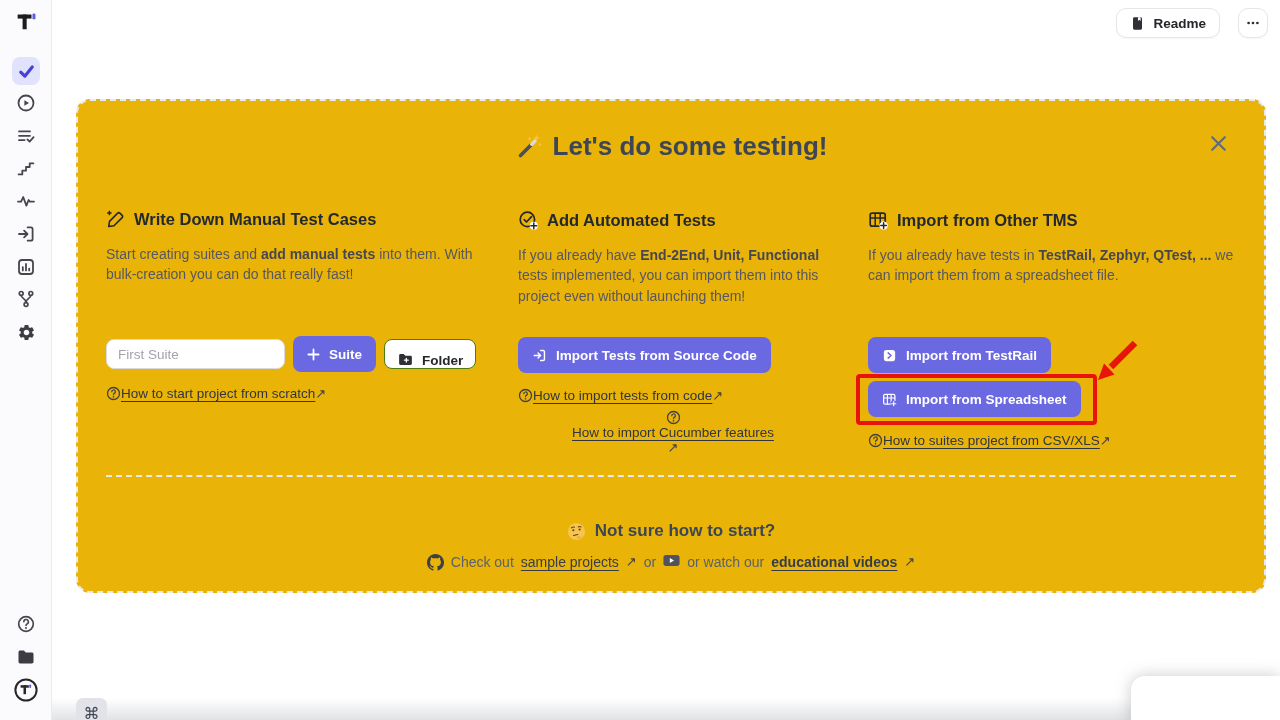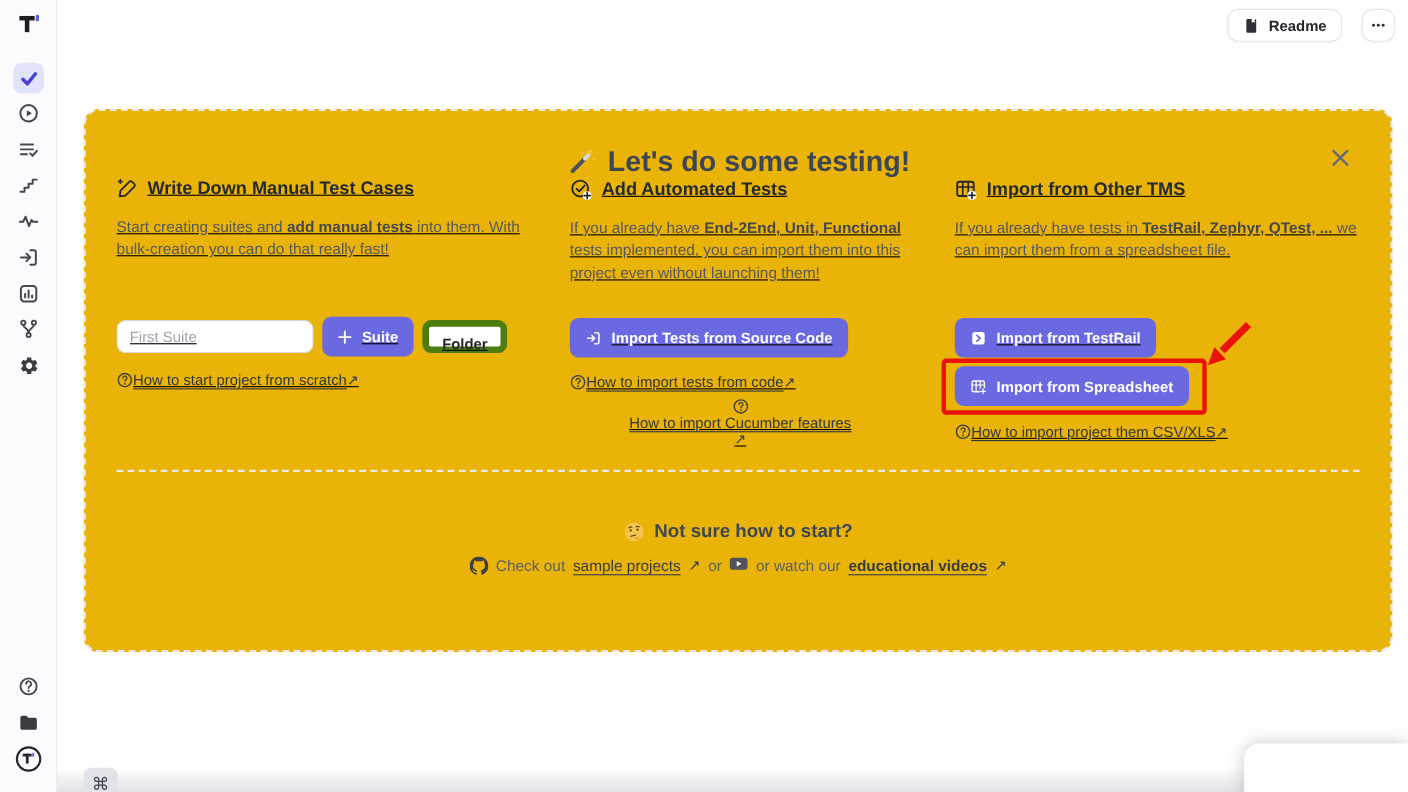--- a/index.html
+++ b/index.html
@@ -23,39 +23,39 @@
 
   
   .card { position:absolute; left:76px; top:99px; width:1190px; height:494px;
     border:2px dashed #e9e9ef; border-radius:14px; background:#eab308; }
   .card-title-row { display:flex; justify-content:center; align-items:center; gap:11px;
     margin-top:30px; font-size:26px; font-weight:700; color:#3d4654; }
   .close-btn { position:absolute; top:29px; right:33px; width:26px; height:26px;
     display:flex; align-items:center; justify-content:center; cursor:pointer; }
 
   .columns { display:grid; grid-template-columns:372px 310px 366px; column-gap:40px;
-    padding:0 28px; height:233px;text-decoration:underline; }
+    padding:0 28px; margin-top:48px; height:233px; }
   .col-heading { display:flex; align-items:center; gap:9px;
     font-size:16.5px; font-weight:700; color:#23292f; }
   .col-desc { margin-top:15px; font-size:14px; line-height:1.45; color:#57575f; min-height:84px; }
   .col-desc strong { font-weight:700; color:#47474e; }
 
   .action-row { display:flex; align-items:center; gap:8px; margin-top:8px; }
   .stack { display:flex; flex-direction:column; align-items:flex-start; gap:8px; margin-top:8px; }
 
   .text-input { width:179px; height:30px; border:1px solid #dadae0; border-radius:8px;
     padding:0 11px; font-size:13.5px; color:#26262b; font-family:inherit; outline:none; }
   .text-input::placeholder { color:#a3a3ac; }
 
   .btn-primary { background:#6b69e2; color:#fff; border:none; border-radius:8px; height:36px;
     padding:0 14px; font-size:13.5px; font-weight:700; display:inline-flex; align-items:center;
     gap:9px; cursor:pointer; font-family:inherit; white-space:nowrap; }
-  .btn-secondary { background:#fff; border:6px solid #4d7c0f; border-radius:8px; height:30px;
+  .btn-secondary { background:#fff; border:1px solid #4d7c0f; border-radius:8px; height:30px;
     padding:0 12px; font-size:13.5px; font-weight:700; color:#26262b; display:inline-flex;
-    align-items:flex-end; gap:8px; cursor:pointer; font-family:inherit;flex-direction:column; }
+    align-items:flex-end; gap:8px; cursor:pointer; font-family:inherit; }
 
   .help-row { display:flex; align-items:center; gap:0; margin-top:14px;
     font-size:13.5px; color:#2f3640; }
   .help-row + .help-row { margin-top:7px;flex-direction:column; }
   .help-link { color:#2f3640; text-decoration:underline; text-underline-offset:3px; cursor:pointer; }
   .ext-arrow { color:#3f3f46; font-size:13px; }
 
   .divider { margin:32px 28px 0; border-top:2px dashed #eaeaf0; }
   .footer-heading { margin-top:44px; display:flex; justify-content:center; align-items:center;
     gap:9px; font-size:17px; font-weight:700; color:#3d4654; }
@@ -313,21 +313,21 @@
             <polygon points="13,43 29.5,37.5 19,26.5" fill="#ea1309"></polygon>
           </svg>
         </div>
       </div>
       <div class="help-row" style="margin-top:16px">
         <svg width="15" height="15" viewBox="0 0 20 20">
           <circle cx="10" cy="10" r="8" stroke="#3f3f46" stroke-width="1.7" fill="none"></circle>
           <path d="M7.7 7.7 a2.4 2.4 0 1 1 3.3 2.2 c-0.7 0.3 -1 0.8 -1 1.6" stroke="#3f3f46" stroke-width="1.6" fill="none" stroke-linecap="round"></path>
           <circle cx="10" cy="14.4" r="1.1" fill="#3f3f46"></circle>
         </svg>
-        <span class="help-link">How to import project them CSV/XLS</span>
+        <span class="help-link">How to suites project from CSV/XLS</span>
         <span class="ext-arrow">↗</span>
       </div>
     </div>
   </div>
 
   <div class="divider"></div>
 
   <div class="footer-heading">
     <svg width="19" height="19" viewBox="0 0 20 20">
       <circle cx="10" cy="10" r="9" fill="#f7c54d"></circle>

